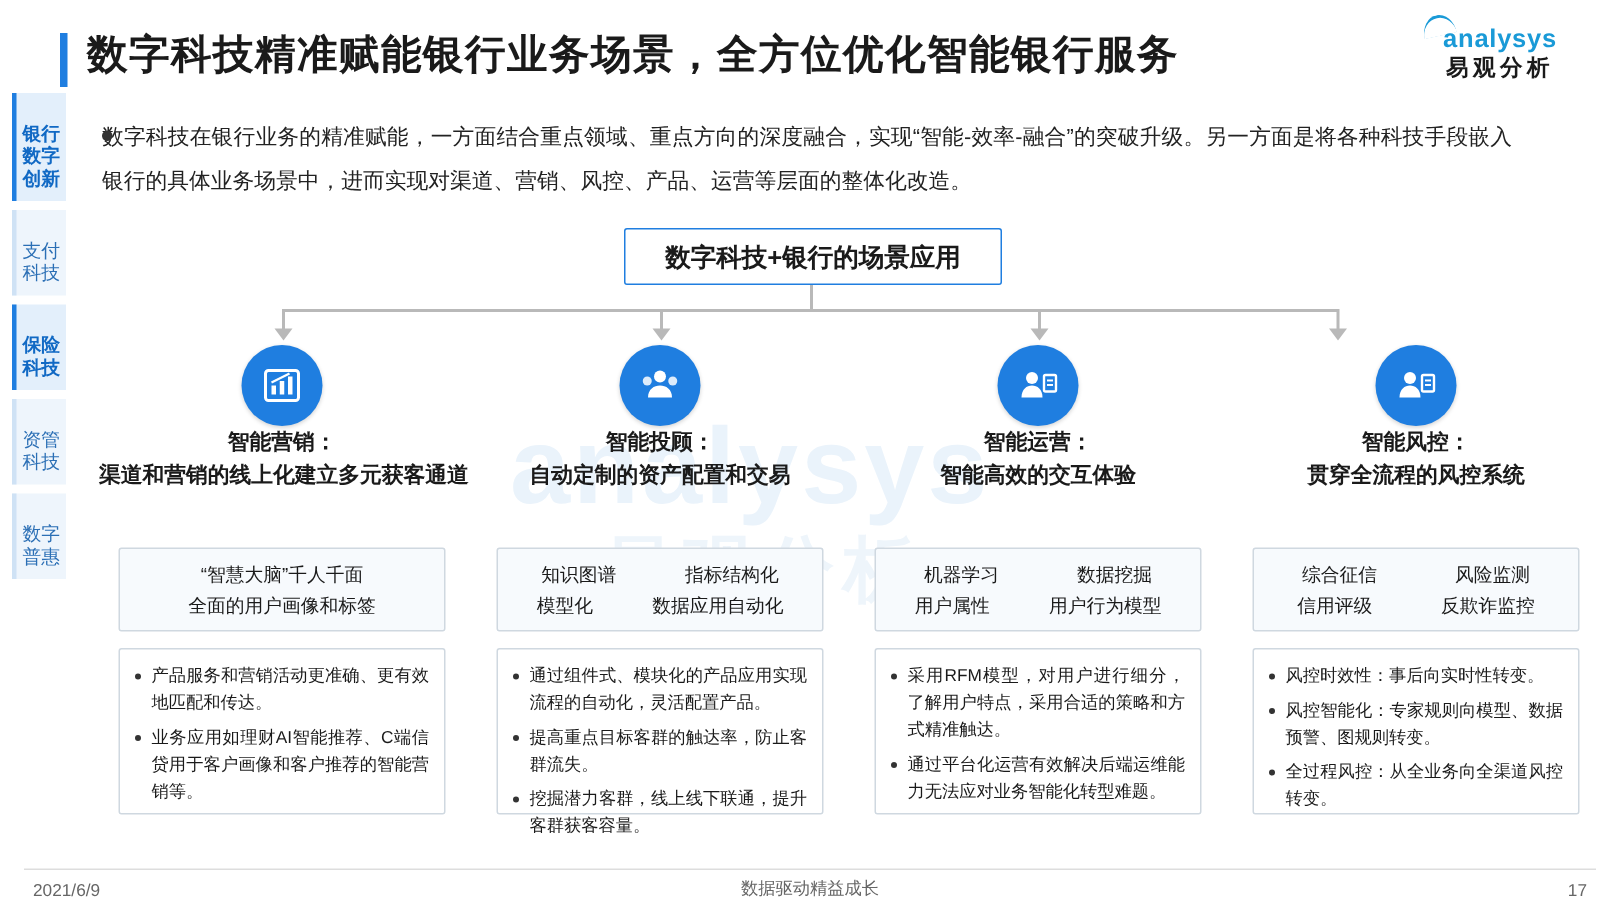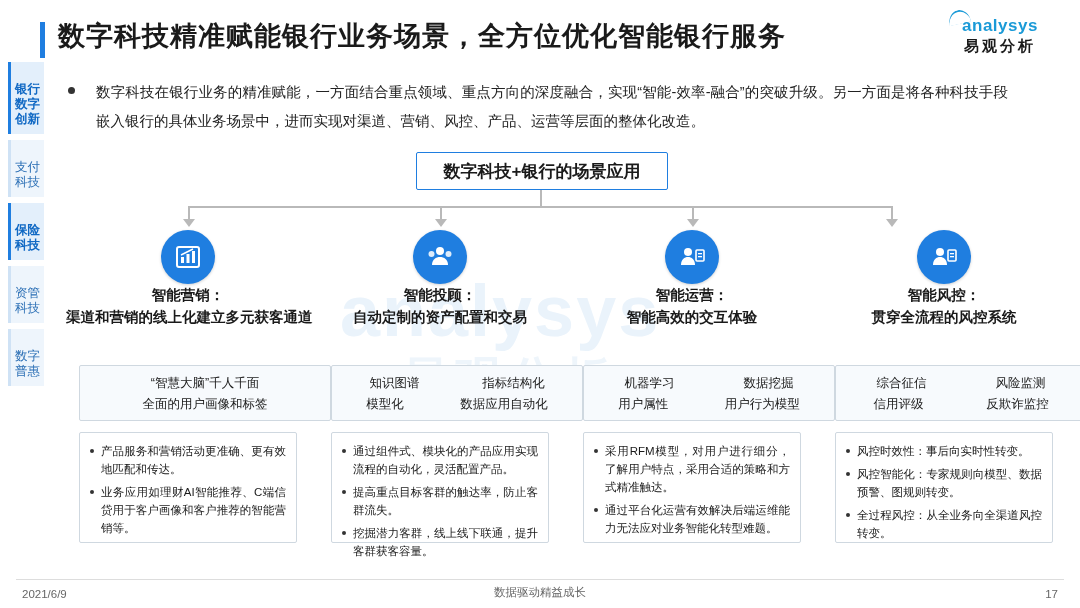--- a/index.html
+++ b/index.html
@@ -118,21 +118,20 @@
     position: absolute;
     left: 0;
     top: 9px;
     width: 7px;
     height: 7px;
     border-radius: 50%;
     background: #333;
   }
   .intro .intro-text {
     display: block;
-    margin-left: 28px;
     text-align: justify;
   }
 
   
   .center-box {
     position: absolute;
     left: 416px;
     top: 152px;
     width: 250px;
     height: 36px;
@@ -224,21 +223,21 @@
     font-weight: bold;
     color: #1a1a1a;
     line-height: 22px;
     white-space: nowrap;
   }
 
   
   .tagbox {
     position: absolute;
     top: 365px;
-    width: 252px;
+    width: 218px;
     height: 56px;
     border: 1px solid #cfd8e0;
     background: #f7fafd;
     border-radius: 2px;
     box-sizing: border-box;
     padding: 7px 6px 0 6px;
     z-index: 2;
   }
   .tb1 { left: 79px; }
   .tb2 { left: 331px; }

